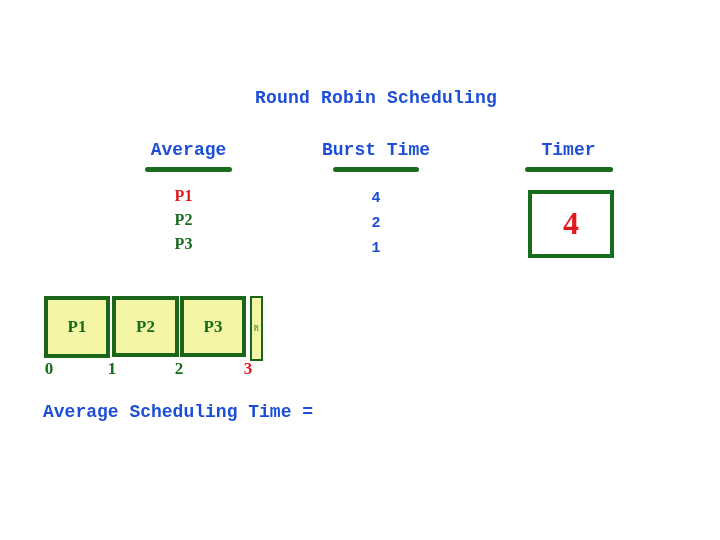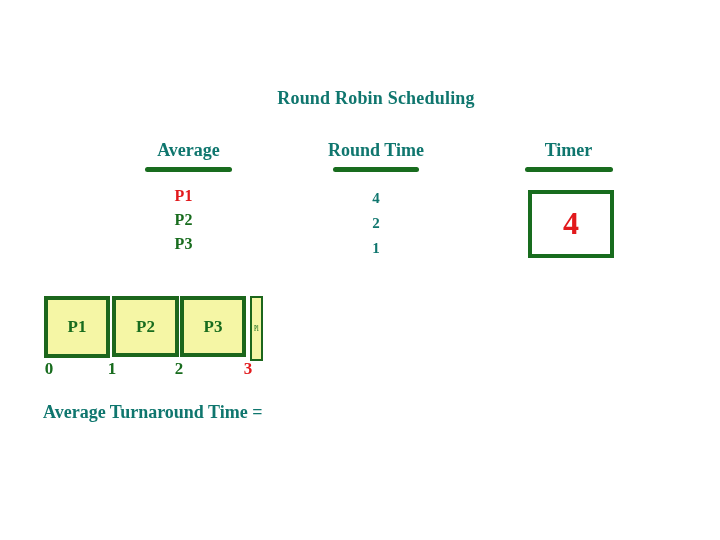--- a/index.html
+++ b/index.html
@@ -4,21 +4,21 @@
 <style>
   * { margin: 0; padding: 0; box-sizing: border-box; }
   html, body { width: 720px; height: 540px; background: #ffffff; }
   body {
     position: relative;
     font-family: "Liberation Serif", "DejaVu Serif", serif;
     font-weight: bold;
     overflow: hidden;
   }
   .abs { position: absolute; }
-  .green { color: #0f766e; }
+  .green { color: #1d4ed8; font-family: Liberation Mono, monospace; }
   .center { text-align: center; }
 
   #slide-title {
     left: 236px; top: 88px; width: 280px;
     font-size: 18px; letter-spacing: 0.2px;
   }
   .col-header { top: 140px; font-size: 18px; }
   #process-header   { left: 145px; width: 87px; }
   #bursttime-header { left: 318px; width: 116px; }
   #timer-header     { left: 525px; width: 87px; text-align: center; }
@@ -72,21 +72,21 @@
   #tick-3 { left: 237px; }
 
   #average-label { left: 43px; top: 402px; font-size: 18px; }
 </style>
 </head>
 <body>
 
 <div id="slide-title" class="abs center green">Round Robin Scheduling</div>
 
 <div id="process-header" class="abs center green col-header">Average</div>
-<div id="bursttime-header" class="abs center green col-header">Round Time</div>
+<div id="bursttime-header" class="abs center green col-header">Burst Time</div>
 <div id="timer-header" class="abs center green col-header">Timer</div>
 
 <div id="process-underline" class="abs header-underline"></div>
 <div id="bursttime-underline" class="abs header-underline"></div>
 <div id="timer-underline" class="abs header-underline"></div>
 
 <div id="process-list" class="abs">
   <div class="proc-item" style="color: rgb(226, 25, 28);">P1</div>
   <div class="proc-item" style="color: rgb(24, 108, 30);">P2</div>
   <div class="proc-item" style="color: rgb(24, 108, 30);">P3</div>
@@ -113,13 +113,13 @@
 </div>
 <div id="gantt-partial" class="abs">
   <span class="gantt-label">P1</span>
 </div>
 
 <div id="tick-0" class="abs tick" style="color: rgb(24, 108, 30);">0</div>
 <div id="tick-1" class="abs tick" style="color: rgb(24, 108, 30);">1</div>
 <div id="tick-2" class="abs tick" style="color: rgb(24, 108, 30);">2</div>
 <div id="tick-3" class="abs tick" style="color: rgb(226, 25, 28);">3</div>
 
-<div id="average-label" class="abs green">Average Turnaround Time =</div>
+<div id="average-label" class="abs green">Average Scheduling Time =</div>
 
 </body></html>

